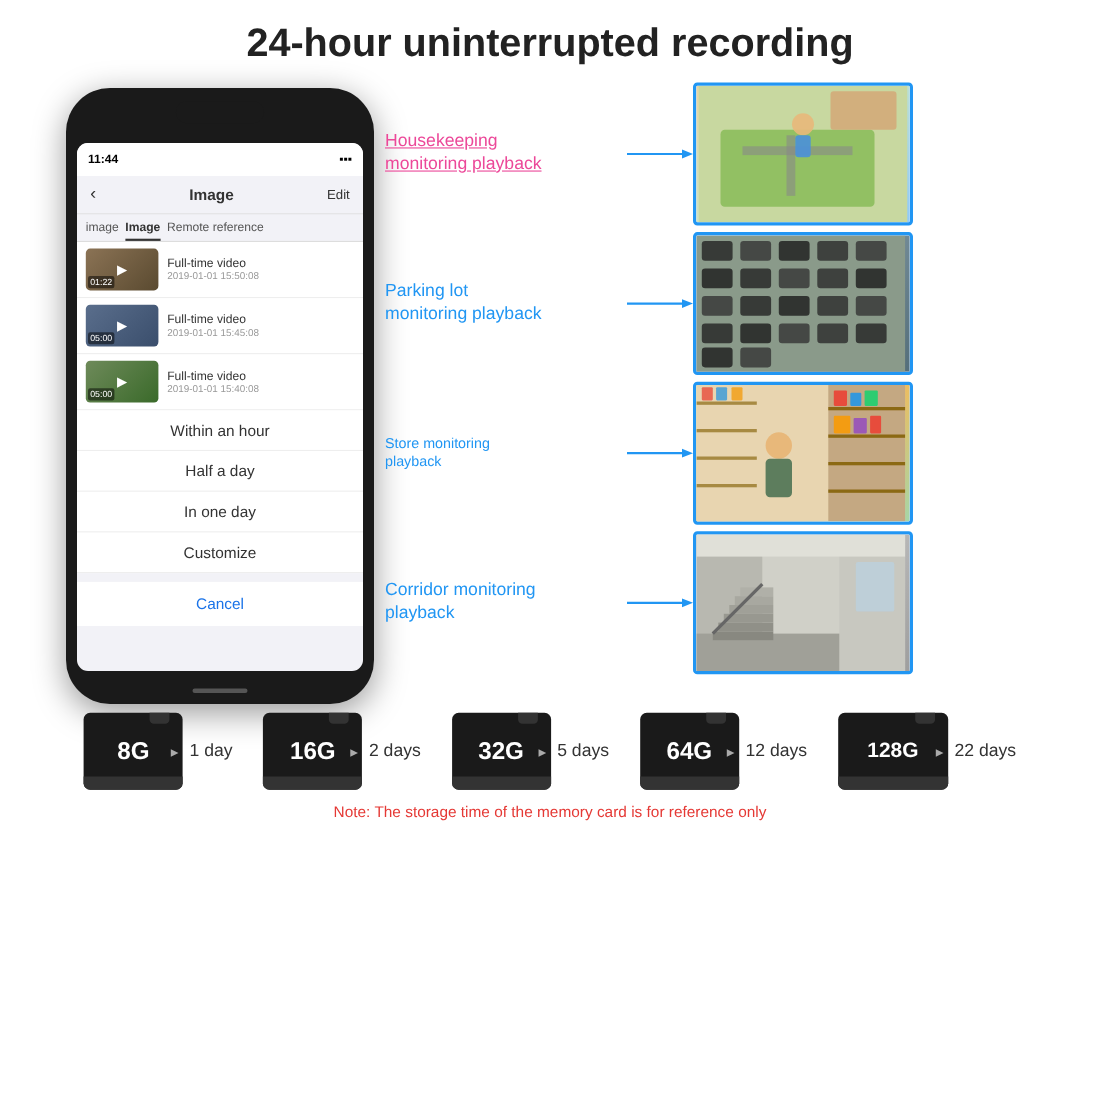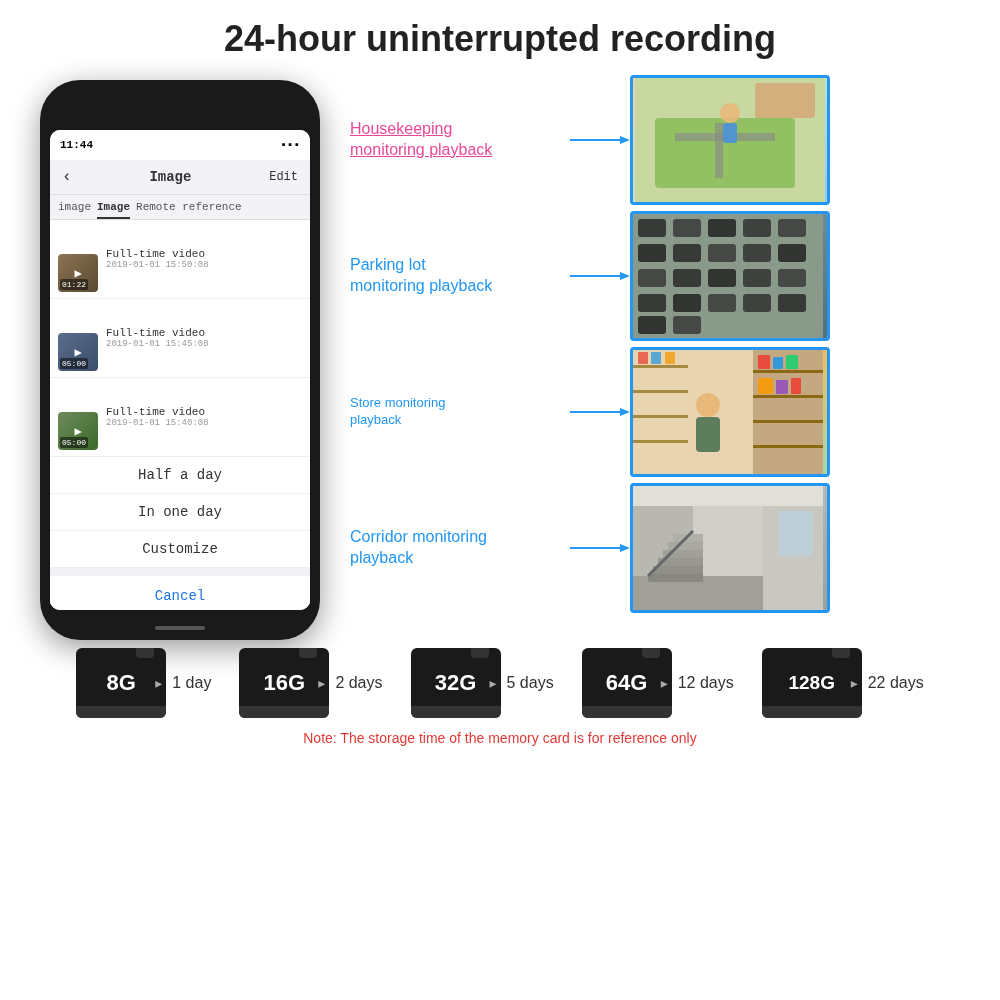--- a/index.html
+++ b/index.html
@@ -27,24 +27,23 @@
       display: flex;
       flex-direction: row;
       padding: 0 20px;
       gap: 10px;
     }
 
     
     .phone-section {
       width: 320px;
       display: flex;
-      justify-content: center;
+      justify-content: flex-end;
       align-items: flex-start;
       padding-top: 10px;
-      font-family: Liberation Mono, monospace;
     }
 
     .phone-wrapper {
       position: relative;
       width: 280px;
       height: 560px;
     }
 
     
     .phone-body {
@@ -143,27 +142,26 @@
 
     .video-item {
       display: flex;
       align-items: center;
       padding: 6px 8px;
       border-bottom: 1px solid #eee;
       gap: 8px;
     }
 
     .video-thumb {
-      width: 40px;
+      width: 66px;
       height: 38px;
       background: #555;
       border-radius: 4px;
       position: relative;
       flex-shrink: 0;
-      margin-top: 28px;
     }
 
     .video-thumb::after {
       content: '▶';
       position: absolute;
       top: 50%;
       left: 50%;
       transform: translate(-50%, -50%);
       color: white;
       font-size: 12px;
@@ -420,20 +418,21 @@
                 <span class="video-thumb-duration">05:00</span>
               </div>
               <div class="video-info">
                 <div class="v-title">Full-time video</div>
                 <div class="v-date">2019-01-01 15:40:08</div>
               </div>
             </div>
           </div>
 
           <div class="phone-dropdown">
+            <div class="phone-dropdown-item">Within an hour</div>
             <div class="phone-dropdown-item">Half a day</div>
             <div class="phone-dropdown-item">In one day</div>
             <div class="phone-dropdown-item">Customize</div>
             <div class="phone-dropdown-cancel">Cancel</div>
           </div>
 
         </div>
 
         <div style="position:absolute;bottom:10px;left:50%;transform:translateX(-50%);width:50px;height:4px;background:#555;border-radius:2px;"></div>
       </div>

